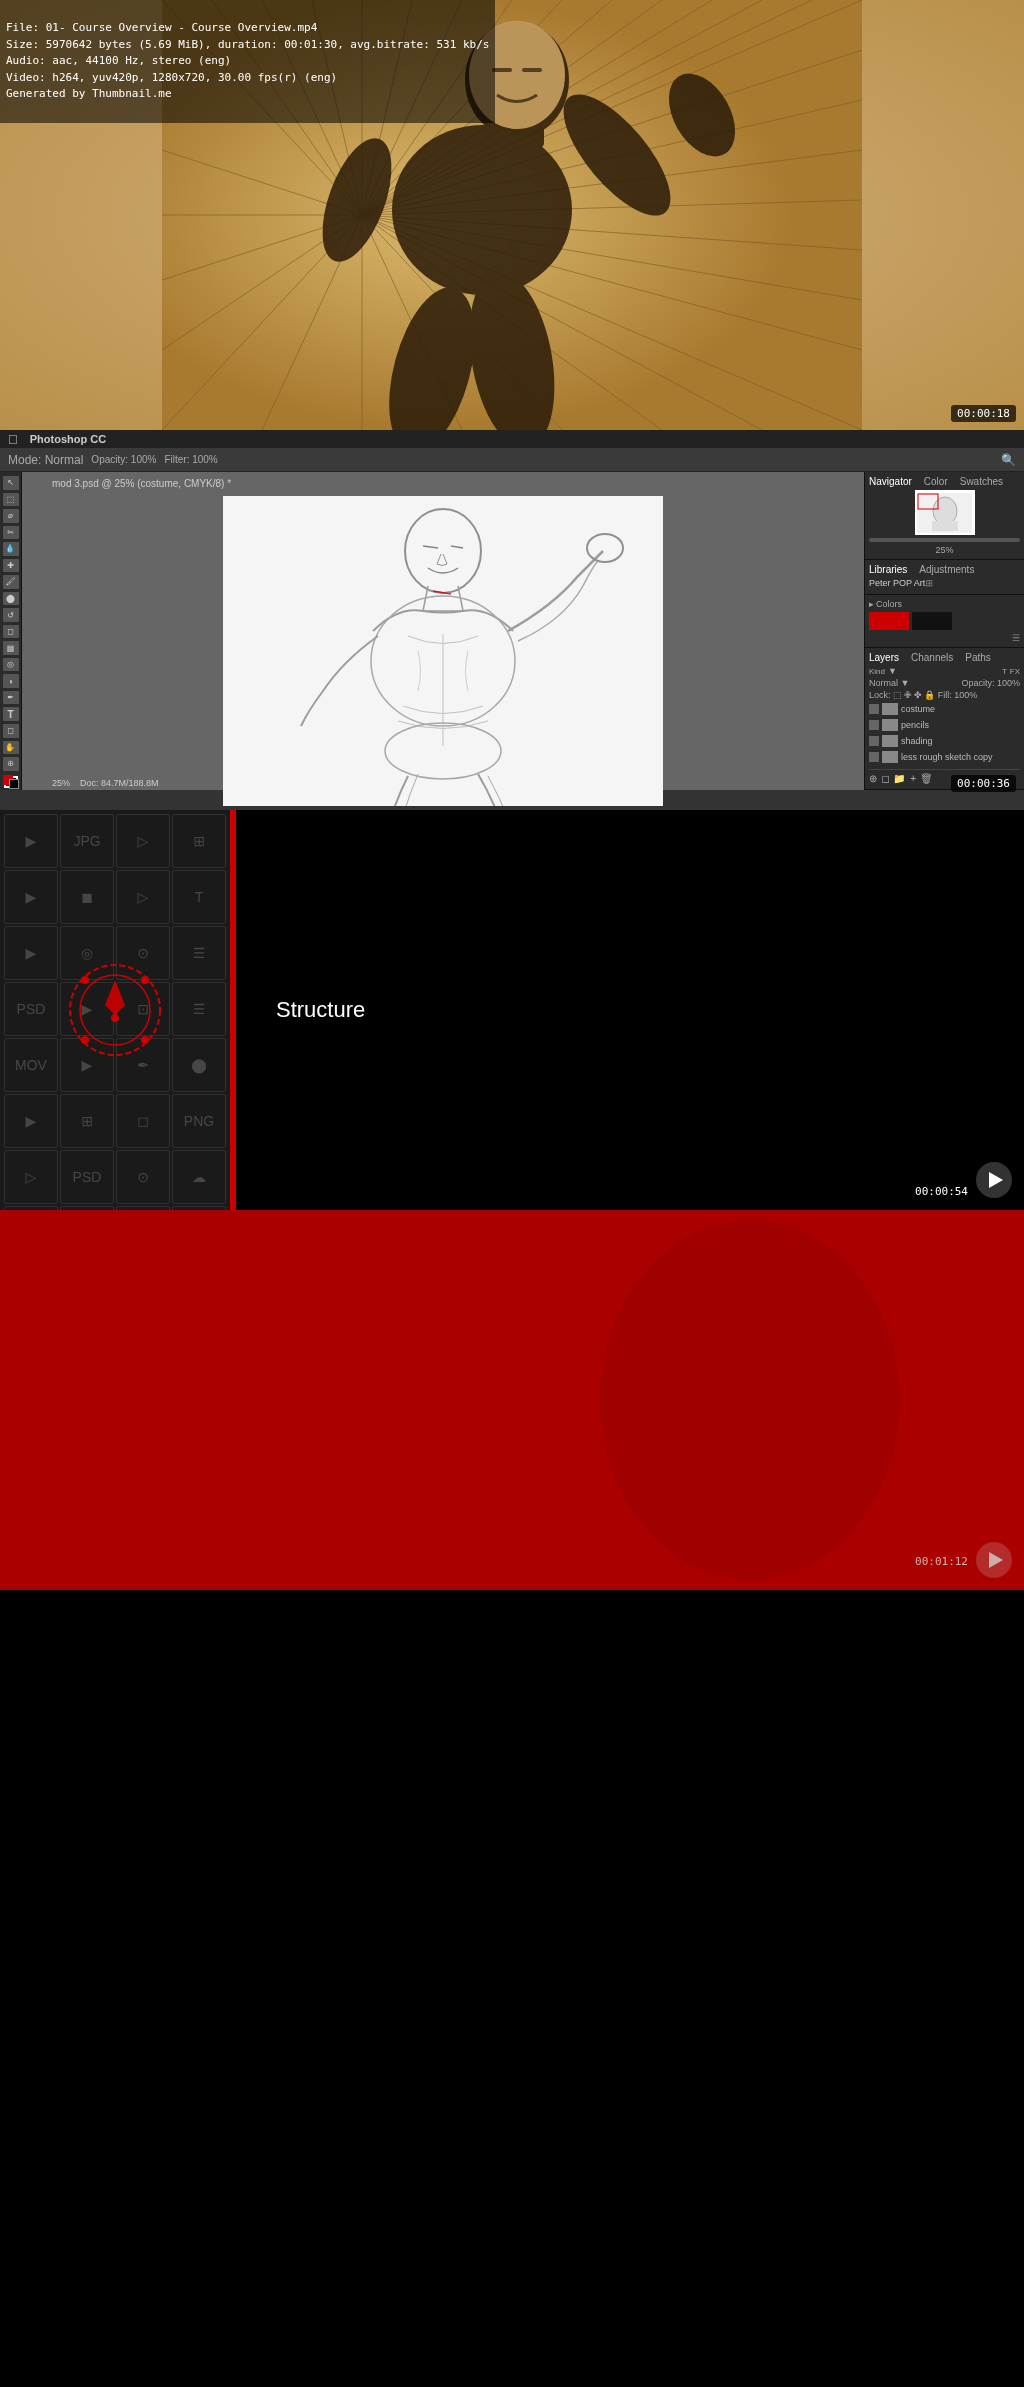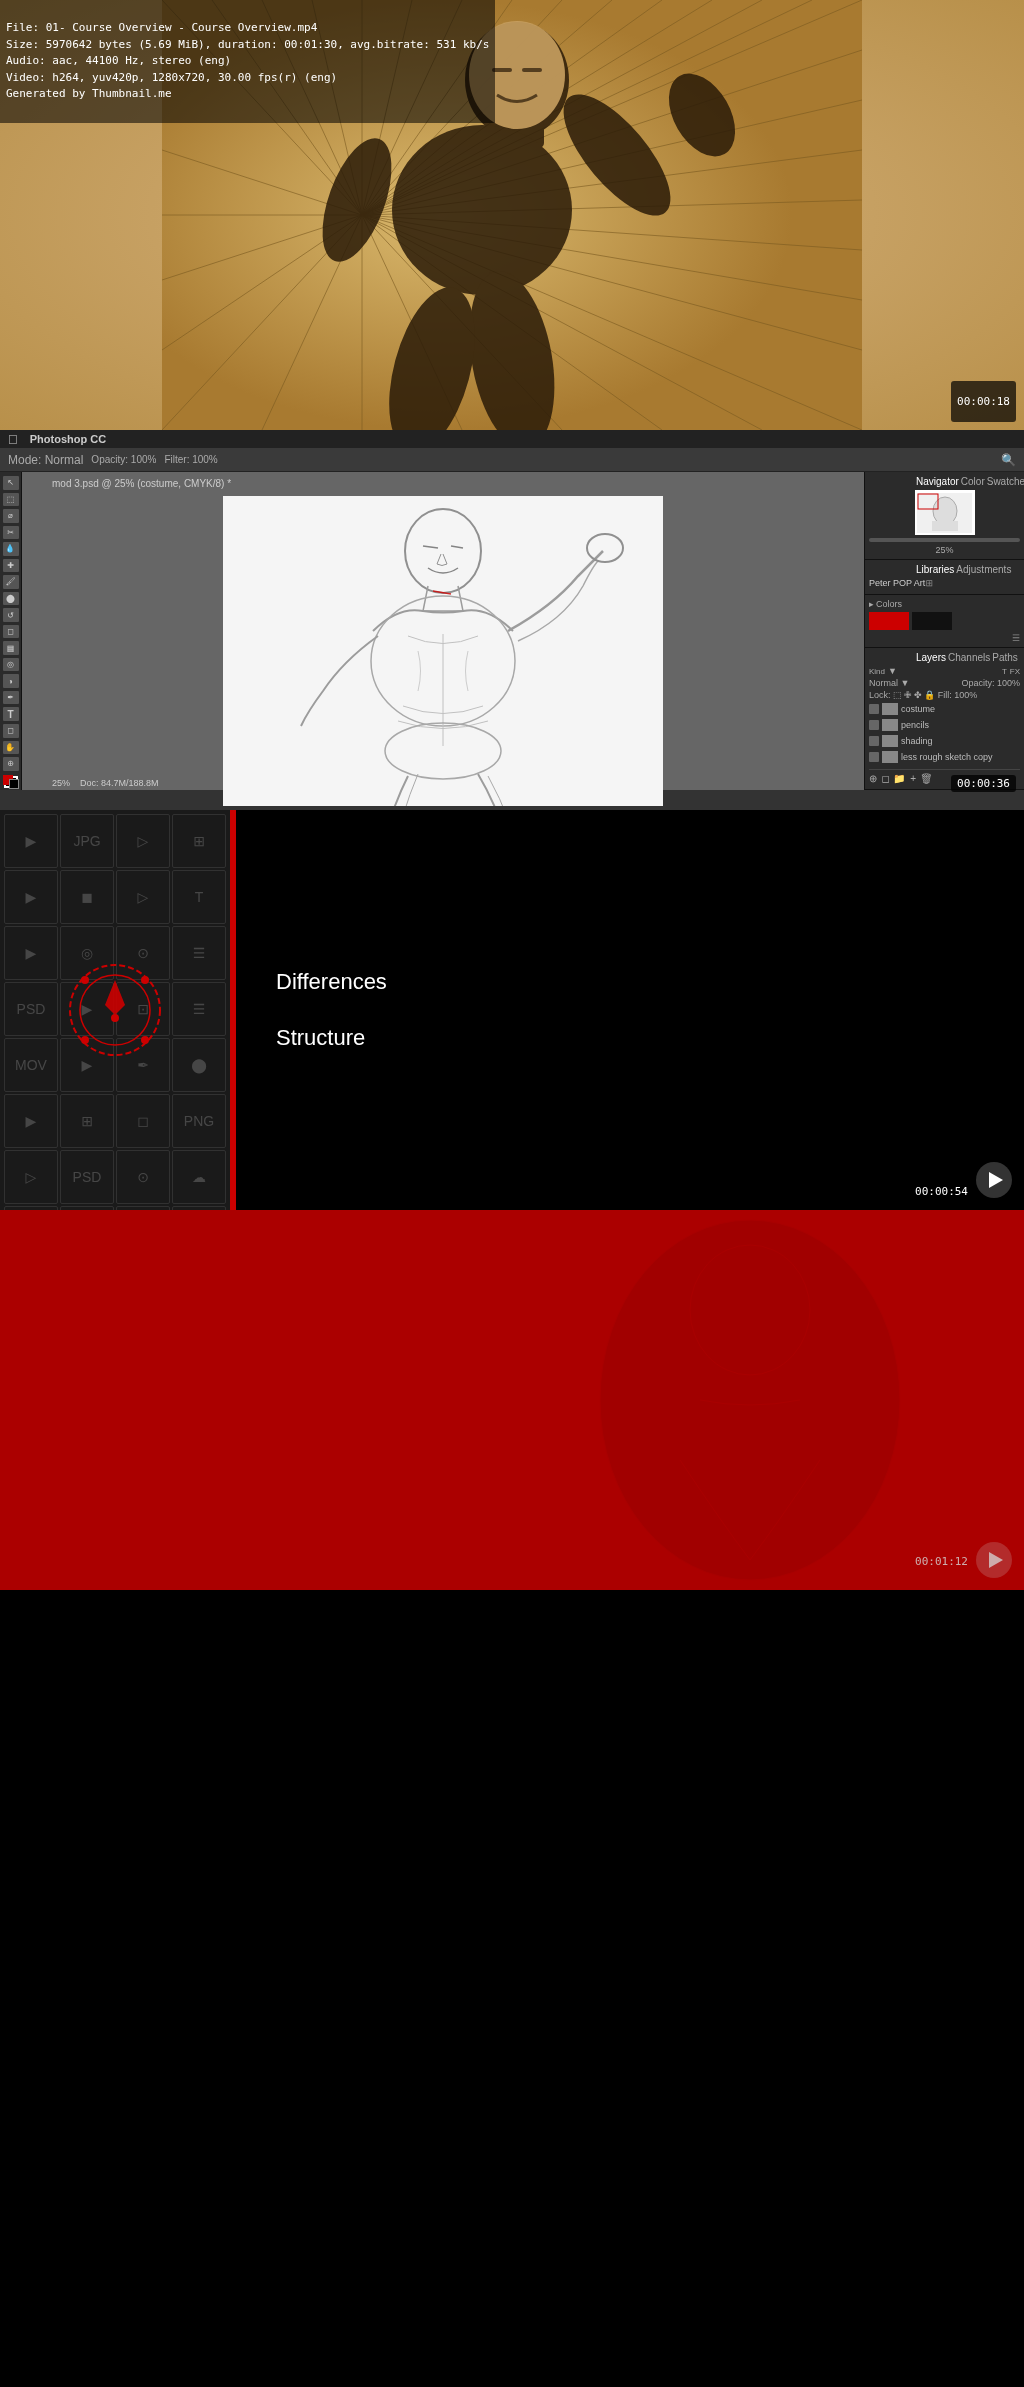--- a/index.html
+++ b/index.html
@@ -38,21 +38,21 @@
       align-items: center;
       justify-content: center;
     }
     .timestamp-badge {
       position: absolute;
       bottom: 8px;
       right: 8px;
       background: rgba(0,0,0,0.7);
       color: #fff;
       font-size: 11px;
-      padding: 14px 6px;
+      padding: 2px 6px;
       border-radius: 3px;
       font-family: monospace;
     }
 
     
     .section-photoshop {
       position: relative;
       width: 1024px;
       height: 380px;
       background: #333;
@@ -162,22 +162,21 @@
     }
     .ps-panel-section {
       border-bottom: 1px solid #111;
       padding: 4px;
     }
     .ps-panel-title {
       color: #aaa;
       font-size: 10px;
       margin-bottom: 3px;
       display: flex;
-      gap: 2px;
-      margin-left: 47px;
+      gap: 12px;
     }
     .ps-navigator-thumb {
       width: 60px;
       height: 45px;
       background: #fff;
       margin: 2px auto;
       display: flex;
       align-items: center;
       justify-content: center;
     }
@@ -736,21 +735,20 @@
         <circle cx="80" cy="20" r="4" fill="#cc0000"></circle>
         <circle cx="20" cy="80" r="4" fill="#cc0000"></circle>
         <circle cx="80" cy="80" r="4" fill="#cc0000"></circle>
       </svg>
     </div>
   </div>
 
   <div class="diff-red-bar"></div>
 
   <div class="diff-right">
-    <div class="diff-item">Differences</div>
     <div class="diff-item">Structure</div>
   </div>
 
   <div class="play-btn-overlay">
     <div class="play-icon"></div>
   </div>
   <div class="diff-timestamp">00:00:54</div>
 </div>
 
 <div class="section-red-banner">

